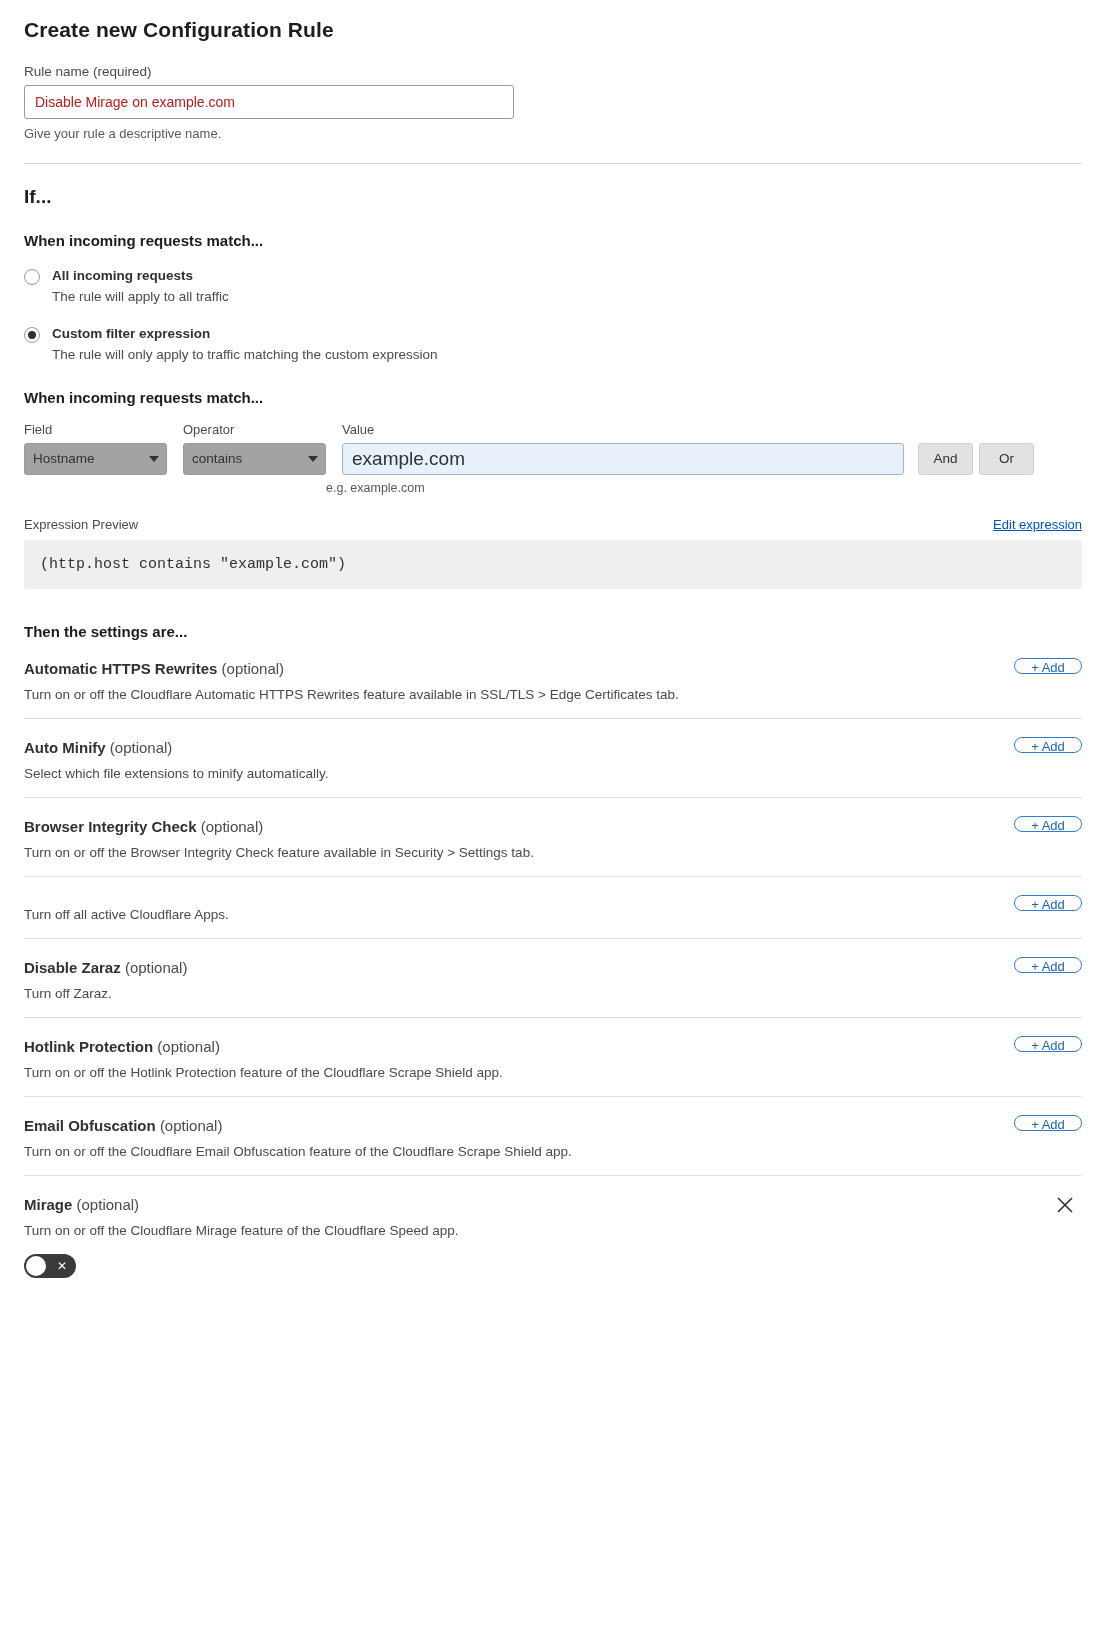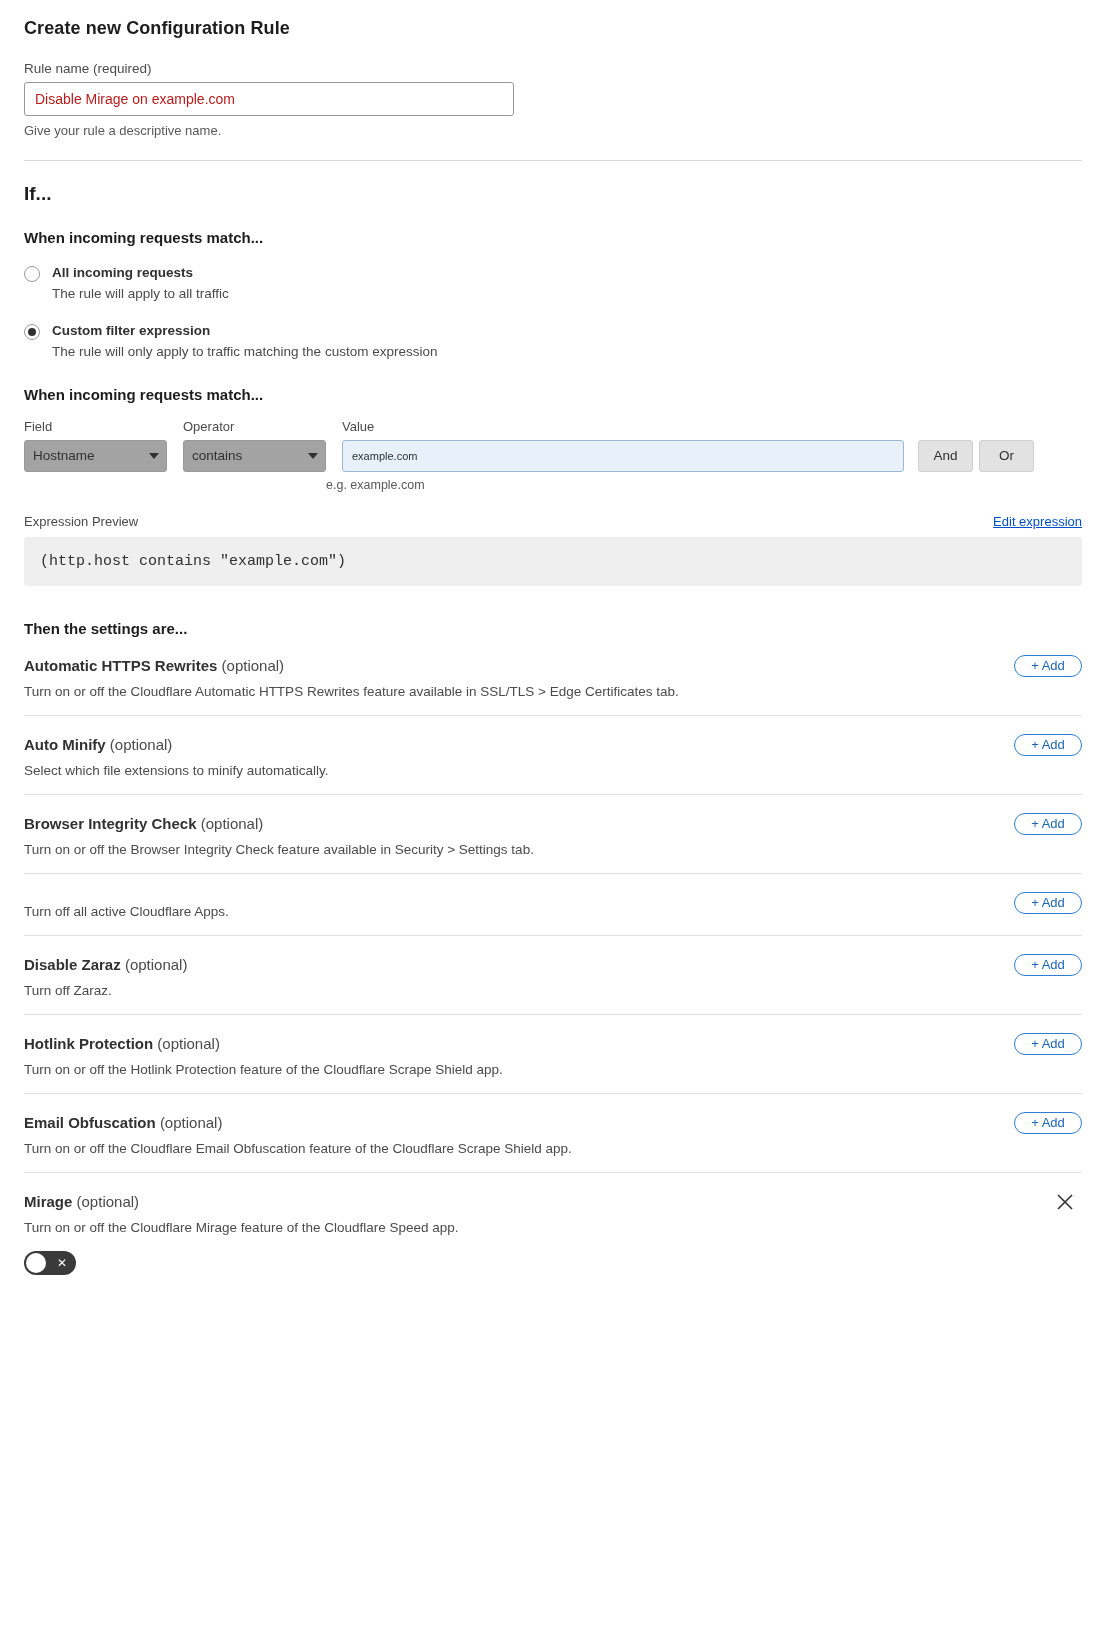--- a/index.html
+++ b/index.html
@@ -12,21 +12,21 @@
   }
   body {
     width: 1106px;
     min-height: 1638px;
   }
   .page {
     padding: 10px 24px 20px 24px;
     width: 1106px;
   }
   .page-title {
-    font-size: 18px;
+    font-size: 21px;
     font-weight: bold;
     color: #1d1d1d;
     margin: 8px 0 22px 0;
     letter-spacing: 0.1px;
   }
   .field-label {
     font-size: 13.5px;
     color: #4b4b4b;
     margin-bottom: 6px;
   }
@@ -142,21 +142,21 @@
     border-top: 6px solid #313131;
     pointer-events: none;
   }
   .value-input {
     width: 562px;
     height: 32px;
     border: 1px solid #9bb7d4;
     border-radius: 3px;
     background: #e8f0fa;
     padding: 14px 9px;
-    font-size: 11px;
+    font-size: 19px;
     font-family: "Liberation Sans", sans-serif;
     color: #313131;
     outline: none;
   }
   .andor-btn {
     width: 55px;
     height: 32px;
     background: #e2e2e2;
     border: 1px solid #d0d0d0;
     border-radius: 3px;
@@ -214,21 +214,21 @@
   .setting-desc {
     font-size: 13.5px;
     color: #4b4b4b;
     margin-top: 10px;
   }
   .add-btn {
     position: absolute;
     right: 0;
     top: 18px;
     width: 68px;
-    height: 22px;
+    height: 16px;
     border: 1px solid #2f7dd1;
     border-radius: 15px;
     background: #fff;
     color: #1b66b5;
     font-size: 13px;
     font-family: "Liberation Sans", sans-serif;
     cursor: pointer;
   }
   .close-x {
     position: absolute;

